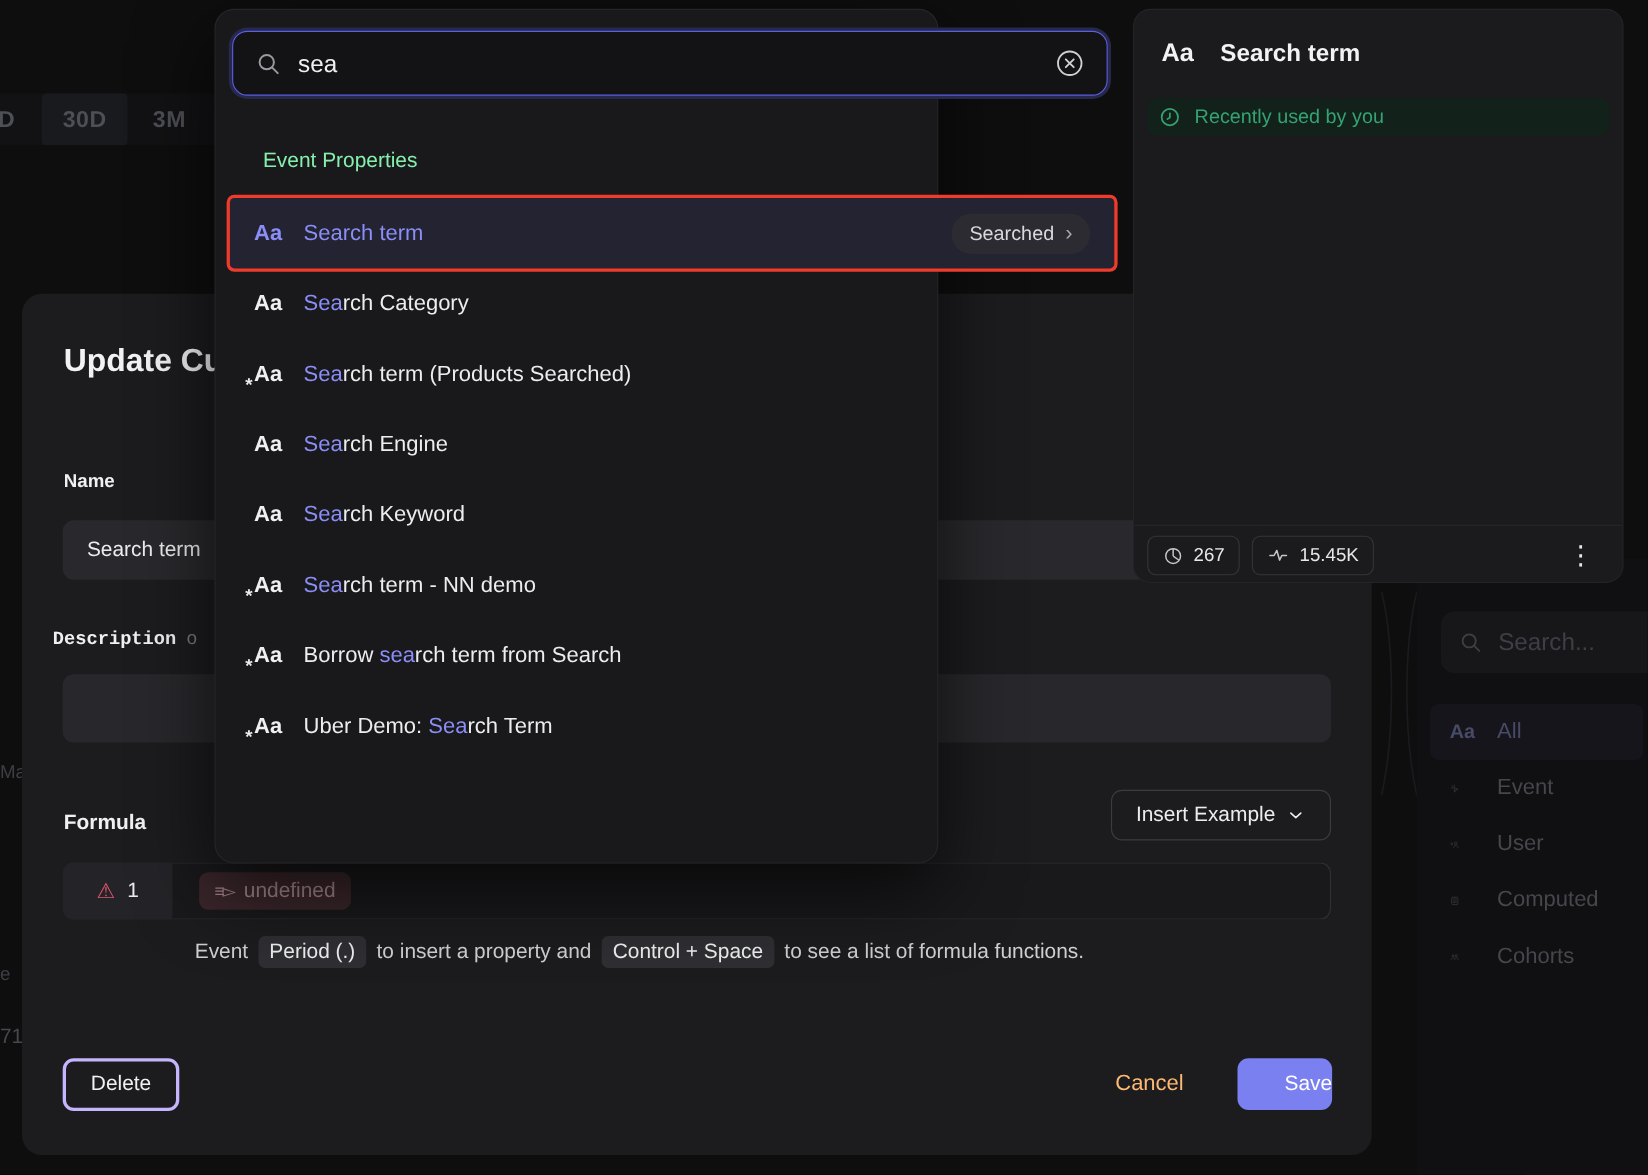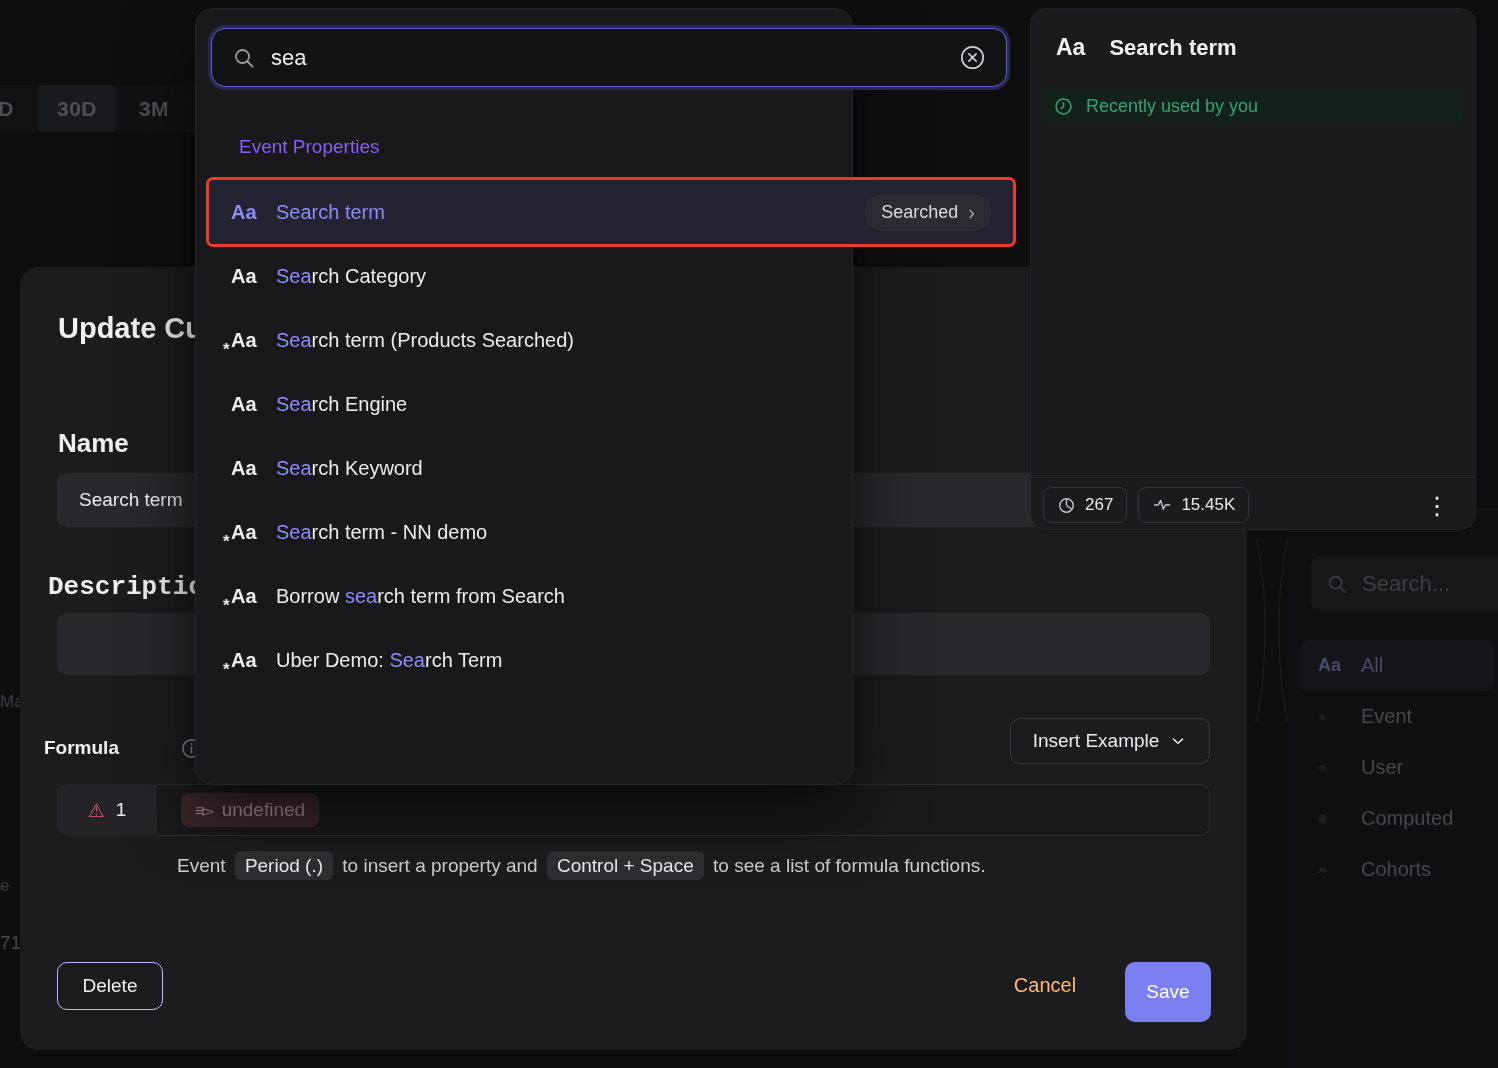--- a/index.html
+++ b/index.html
@@ -27,60 +27,60 @@
   .sb-item { height:51px; display:flex; align-items:center; padding-left:30px; color:#46464d; font-size:20px; }
   .sb-item .ic { width:26px; margin-right:17px; color:#3e3e45; display:flex; align-items:center; }
   .sb-item .aa-ic { font-size:18px; font-weight:bold; }
   .sb-item.selected { background:#15151b; border-radius:8px; margin:0 6px 0 12px; padding-left:18px; color:#474b68; }
   .sb-item.selected .ic { color:#474b68; }
 
   
   .modal { position:absolute; left:20px; top:267px; width:1227px; height:783px;
            background:#1c1c1f; border-radius:18px; z-index:5; }
   .modal-title { position:absolute; left:38px; top:45px; font-size:29px; font-weight:bold; color:#f2f2f4; }
-  .field-label { position:absolute; font-size:26px; font-weight:bold; color:#f0f0f2; }
+  .field-label { position:absolute; font-size:17px; font-weight:bold; color:#f0f0f2; }
   .label-suffix { font-weight:normal; color:#77777e; margin-left:9px; }
   .name-input { position:absolute; left:37px; top:206px; width:1153px; height:54px; background:#29292d;
                 border-radius:10px; color:#ececef; font-size:19px; line-height:54px; padding-left:22px; }
   .desc-box { position:absolute; left:37px; top:346px; width:1153px; height:62px; background:#28282c; border-radius:10px; }
-  .formula-row-label { position:absolute; left:24px; top:470px; display:flex; align-items:flex-start; color:#f0f0f2;gap:45px; }
+  .formula-row-label { position:absolute; left:38px; top:470px; display:flex; align-items:center; color:#f0f0f2;gap:45px; }
   .formula-row-label .lbl { font-size:19px; font-weight:bold; }
   .formula-row-label .info { margin-left:16px; color:#85858c; display:flex; }
   .insert-btn { position:absolute; left:990px; top:451px; width:200px; height:46px; border:1px solid #3b3b40;
                 border-radius:10px; display:flex; align-items:center; justify-content:center; gap:10px;
                 color:#ececef; font-size:19px; background:transparent; cursor:pointer; }
   .formula-row { position:absolute; left:37px; top:517px; width:1153px; height:52px; display:flex; }
   .err-seg { width:100px; background:#242428; border-radius:10px 0 0 10px; display:flex; align-items:center;
              justify-content:center; gap:11px; }
   .warn { color:#e2556f; font-size:19px; }
   .err-count { color:#ececef; font-size:19px; }
   .formula-field { flex:1; background:#19191b; border:1px solid #2f2f34; border-left:none;
                    border-radius:0 10px 10px 0; display:flex; align-items:center; padding-left:24px; }
   .undef-pill { background:#3a262b; border-radius:8px; padding:6px 14px; display:flex; align-items:center; gap:9px;
                 color:#a4868d; font-size:19px; }
   .undef-ic { font-size:16px; letter-spacing:-2px; }
   .hint { position:absolute; left:157px; top:588px; font-size:19px; color:#cfcfd3; }
   .key-chip { background:#2e2e33; border-radius:6px; padding:4px 10px; color:#eceded; margin:0 4px; }
-  .delete-btn { position:absolute; left:37px; top:695px; width:106px; height:48px; border:1px solid #c4b5fd;
+  .delete-btn { position:absolute; left:37px; top:695px; width:106px; height:48px; border:3px solid #c4b5fd;
                 border-radius:10px; background:transparent; color:#f0f0f2; font-size:19px; cursor:pointer; }
   .cancel-btn { position:absolute; left:970px; top:695px; width:110px; height:47px; background:transparent; border:none;
                 color:#fdba74; font-size:20px; cursor:pointer; }
-  .save-btn { position:absolute; left:1105px; top:695px; width:86px; height:60px; background:#7b80f0; border:none;
-              border-radius:10px; color:#ffffff; font-size:19px; cursor:pointer; }
+  .save-btn { position:absolute; left:1105px; top:695px; width:86px; height:47px; background:#7b80f0; border:none;
+              border-radius:10px; color:#ffffff; font-size:19px; cursor:pointer;text-align:right; }
 
   
   .dropdown { position:absolute; left:195px; top:8px; width:658px; height:777px; background:#19191c;
               border:1px solid #26262a; border-radius:18px; z-index:10; box-shadow:0 24px 70px rgba(0,0,0,.65); }
   .dd-search { position:absolute; left:15px; top:19px; width:796px; height:59px; background:#131316;
                border:1px solid #5b5fe0; box-shadow:0 0 0 3px #27284d; border-radius:14px;
                display:flex; align-items:center; padding:0 20px; }
   .dd-search .sic { color:#9a9aa2; display:flex; }
   .dd-search .val { font-size:22px; color:#f0f0f3; margin-left:15px; flex:1; }
   .dd-search .clr { color:#cfcfd5; display:flex; cursor:pointer; }
-  .dd-section { position:absolute; left:43px; top:127px; font-size:19px; color:#8b5cf6; }
+  .dd-section { position:absolute; left:43px; top:127px; font-size:19px; color:#86efac; }
   .prop-list { position:absolute; left:13px; top:171px; width:804px; }
   .prop-row { height:64px; display:flex; align-items:center; padding:0 22px; border-radius:4px; cursor:pointer; }
   .prop-row.selected { background:#232331; box-shadow:0 0 0 3px #ee3b2c; }
   .aa-wrap { position:relative; font-size:20px; font-weight:bold; color:#f0f0f3; width:36px; flex:none; }
   .prop-row.selected .aa-wrap { color:#8b8ef6; }
   .aa-star { position:absolute; left:-8px; bottom:-8px; font-size:17px; font-weight:bold; }
   .prop-label { font-size:20px; color:#ededf0; margin-left:9px; white-space:nowrap; }
   .prop-label .hl { color:#8b8ef6; }
   .prop-row.selected .prop-label, .prop-row.selected .prop-label span { color:#8b8ef6; }
   .typecast { margin-left:auto; background:#2b2b31; border-radius:18px; padding:8px 16px; display:flex;

